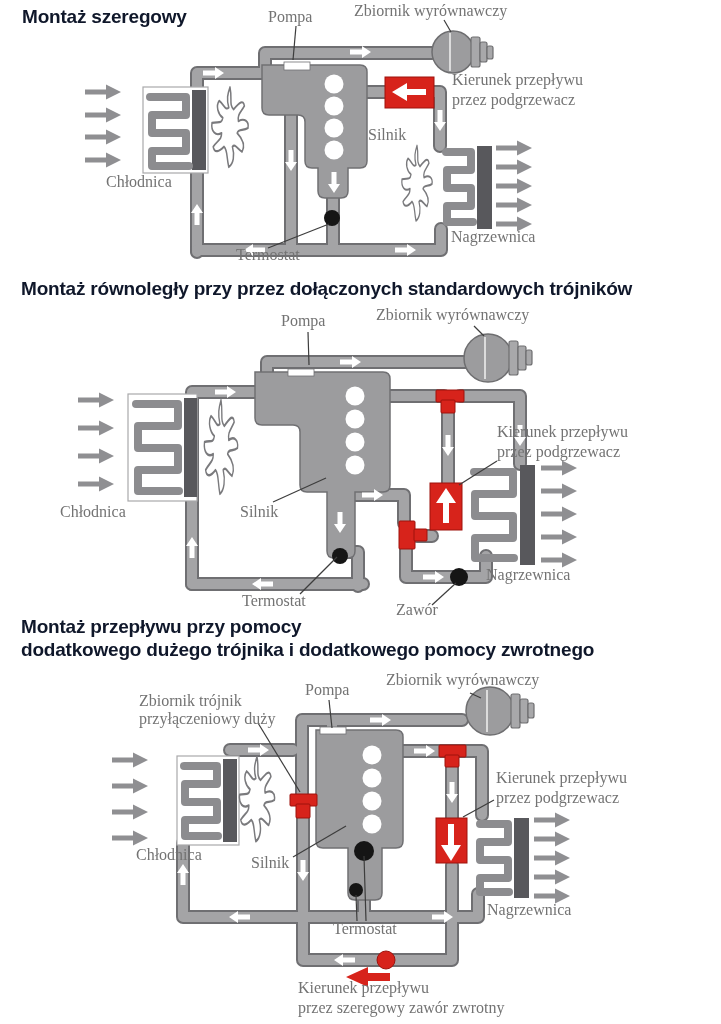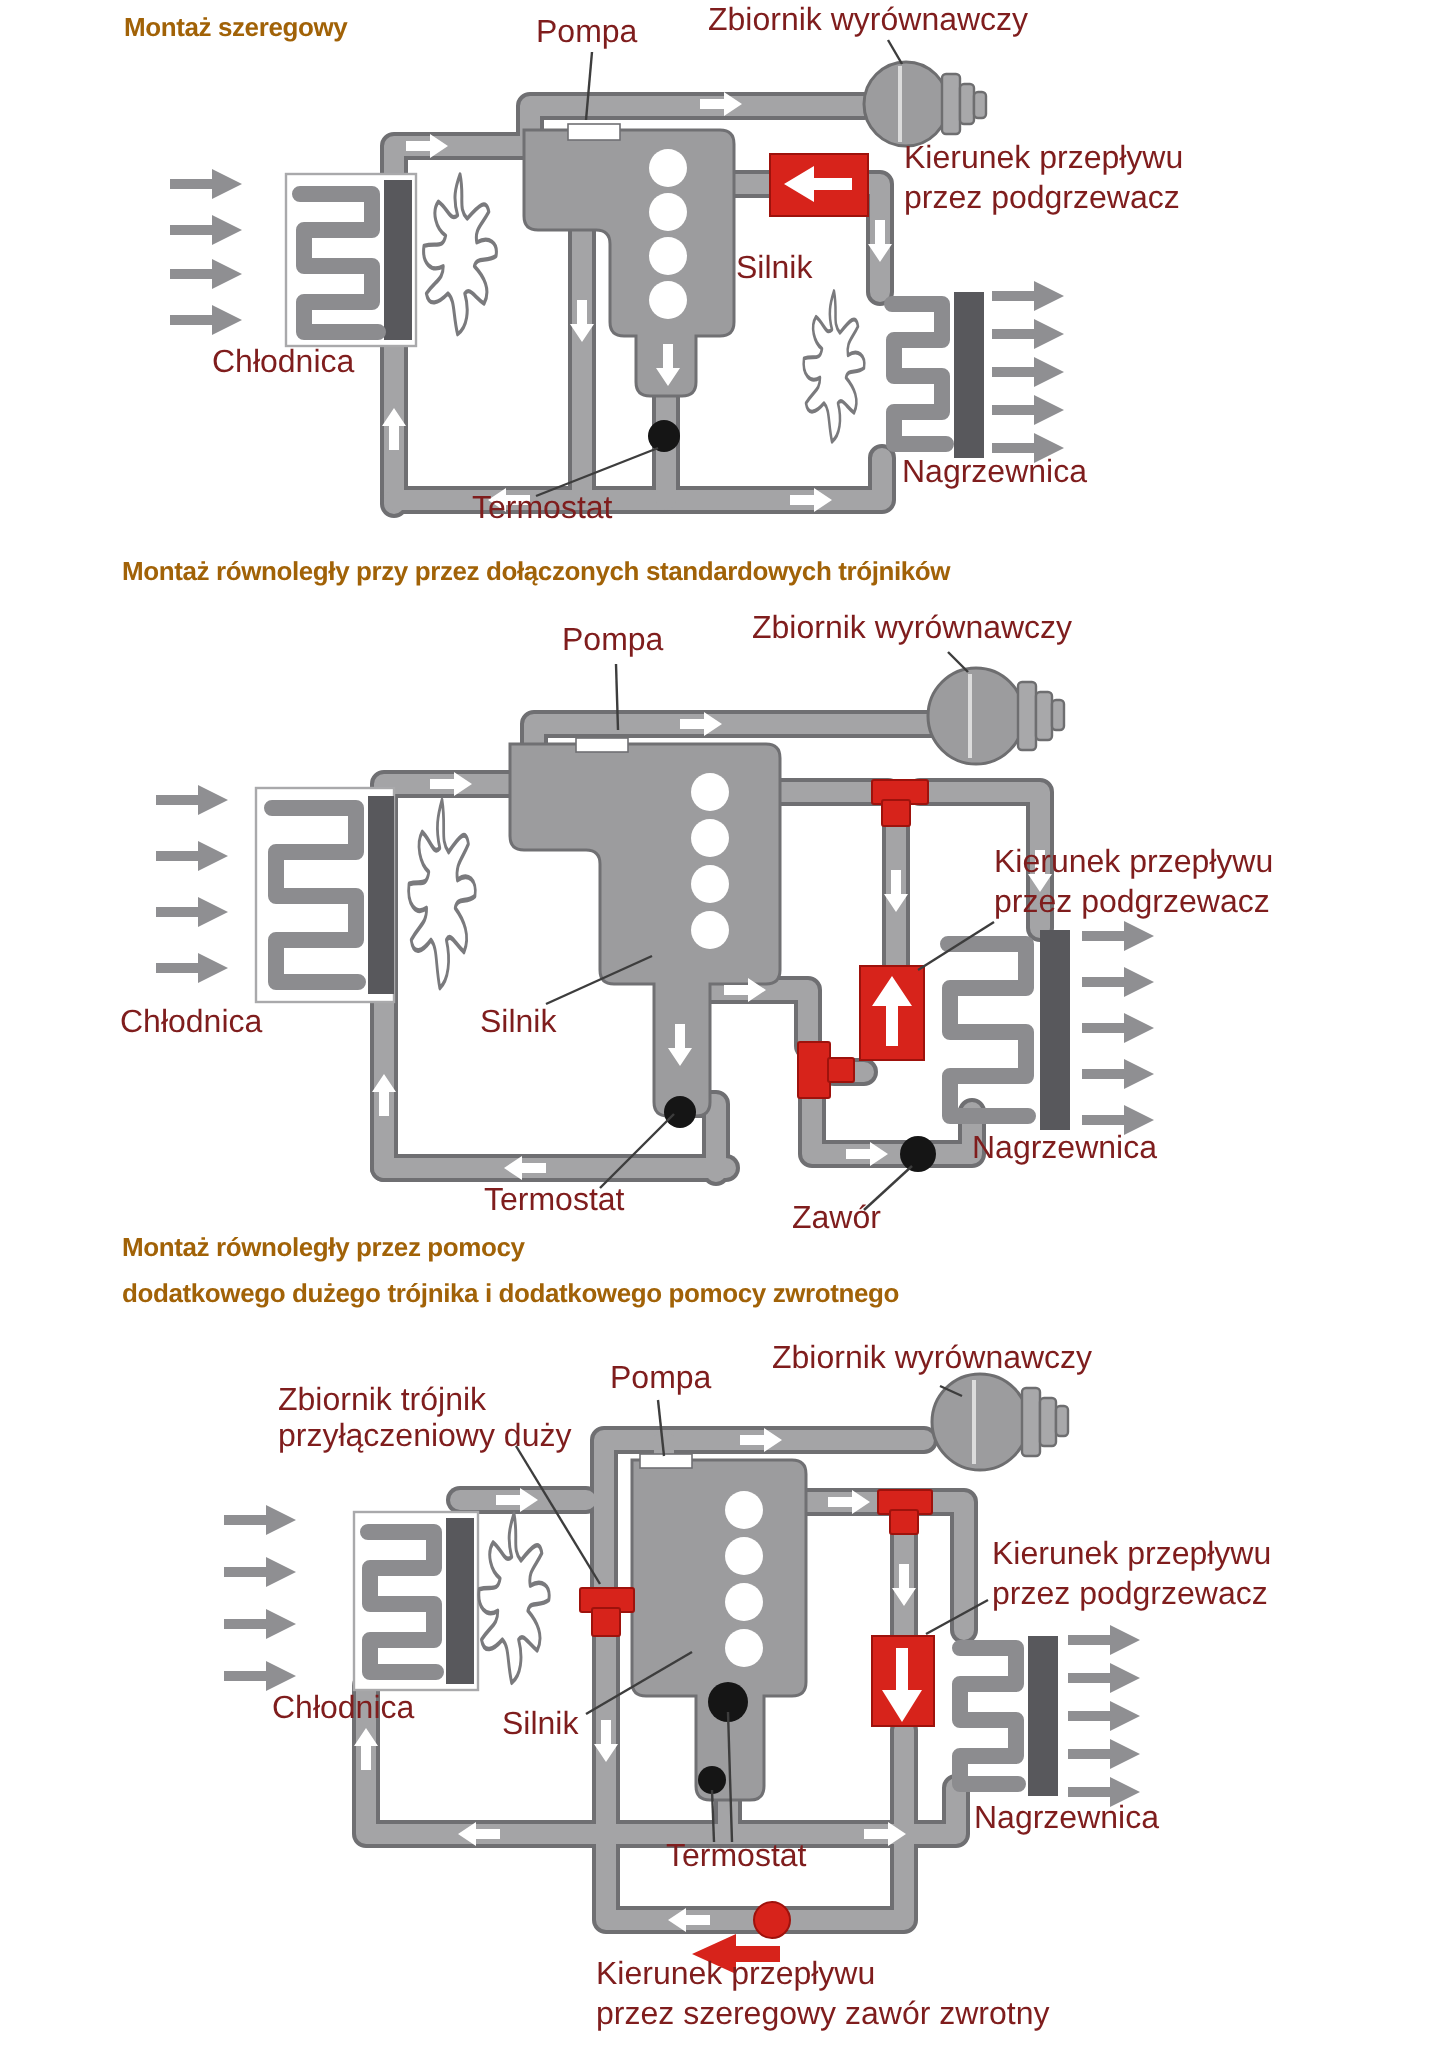--- a/index.html
+++ b/index.html
@@ -1,20 +1,20 @@
 <!DOCTYPE html>
 <html><head>
 <meta charset="utf-8">
 <style>
   html,body{margin:0;padding:0;background:#fff;}
   #stage{position:relative;width:721px;height:1024px;background:#fff;overflow:hidden;
          font-family:"Liberation Sans",sans-serif;}
   #art{position:absolute;left:0;top:0;width:721px;height:1024px;}
-  .lbl{position:absolute;font-size:16px;line-height:18px;color:#7f1d1d;white-space:nowrap;}
-  .ttl{position:absolute;font-size:13px;font-weight:bold;letter-spacing:-0.2px;color:#a16207;white-space:nowrap;margin-left:40px;}
+  .lbl{position:absolute;font-size:16px;line-height:18px;color:#737373;white-space:nowrap;font-family:Liberation Serif, serif;}
+  .ttl{position:absolute;font-size:19px;font-weight:bold;letter-spacing:-0.2px;color:#0f172a;white-space:nowrap;}
   
   .po{fill:none;stroke:#6f6f72;stroke-width:14;stroke-linejoin:round;stroke-linecap:round;}
   .pi{fill:none;stroke:#a4a4a6;stroke-width:10;stroke-linejoin:round;stroke-linecap:round;}
   .coil{fill:none;stroke:#8c8c8f;stroke-width:8;stroke-linejoin:round;stroke-linecap:round;}
   .eng{fill:#9c9c9e;stroke:#707073;stroke-width:1.5;}
   .boxw{fill:#fff;stroke:#a9a9ab;stroke-width:1.2;}
   .strip{fill:#58585c;}
   .red{fill:#d7231b;stroke:#9e120c;stroke-width:1;}
   .wht{fill:#ffffff;}
   .air{fill:#8f8f92;}
@@ -318,21 +318,21 @@
 <div class="lbl" style="left:281px;top:312px">Pompa</div>
 <div class="lbl" style="left:376px;top:306px">Zbiornik wyrównawczy</div>
 <div class="lbl" style="left:497px;top:423px">Kierunek przepływu</div>
 <div class="lbl" style="left:497px;top:443px">przez podgrzewacz</div>
 <div class="lbl" style="left:60px;top:503px">Chłodnica</div>
 <div class="lbl" style="left:240px;top:503px">Silnik</div>
 <div class="lbl" style="left:242px;top:592px">Termostat</div>
 <div class="lbl" style="left:396px;top:601px">Zawór</div>
 <div class="lbl" style="left:486px;top:566px">Nagrzewnica</div>
 
-<div class="ttl" style="left:21px;top:616px">Montaż równoległy przez pomocy</div>
+<div class="ttl" style="left:21px;top:616px">Montaż przepływu przy pomocy</div>
 <div class="ttl" style="left:21px;top:639px">dodatkowego dużego trójnika i dodatkowego pomocy zwrotnego</div>
 <div class="lbl" style="left:139px;top:692px">Zbiornik trójnik</div>
 <div class="lbl" style="left:139px;top:710px">przyłączeniowy duży</div>
 <div class="lbl" style="left:305px;top:681px">Pompa</div>
 <div class="lbl" style="left:386px;top:671px">Zbiornik wyrównawczy</div>
 <div class="lbl" style="left:496px;top:769px">Kierunek przepływu</div>
 <div class="lbl" style="left:496px;top:789px">przez podgrzewacz</div>
 <div class="lbl" style="left:136px;top:846px">Chłodnica</div>
 <div class="lbl" style="left:251px;top:854px">Silnik</div>
 <div class="lbl" style="left:333px;top:920px">Termostat</div>

